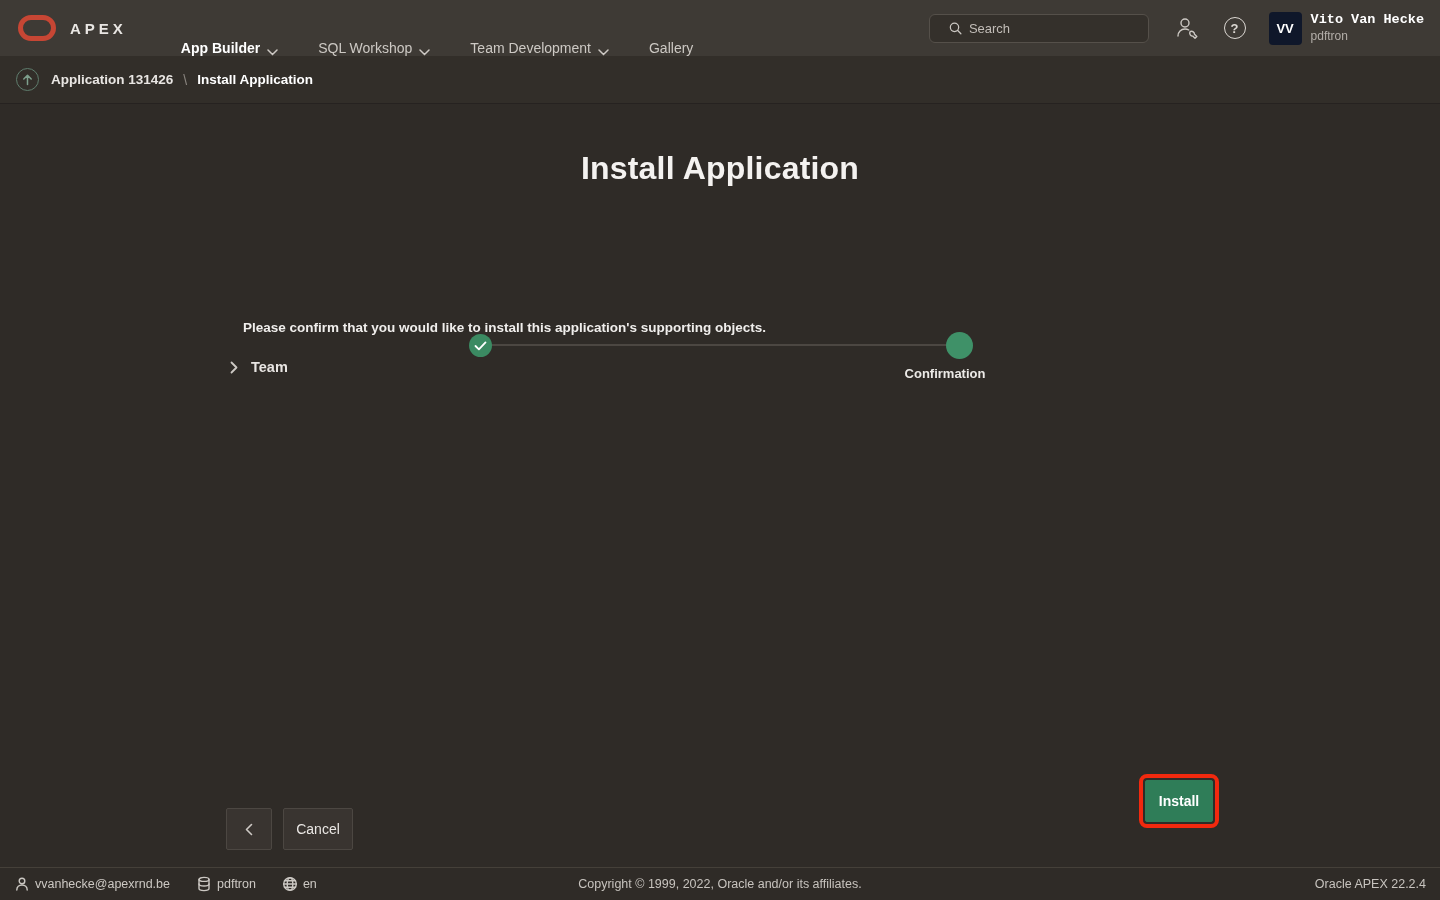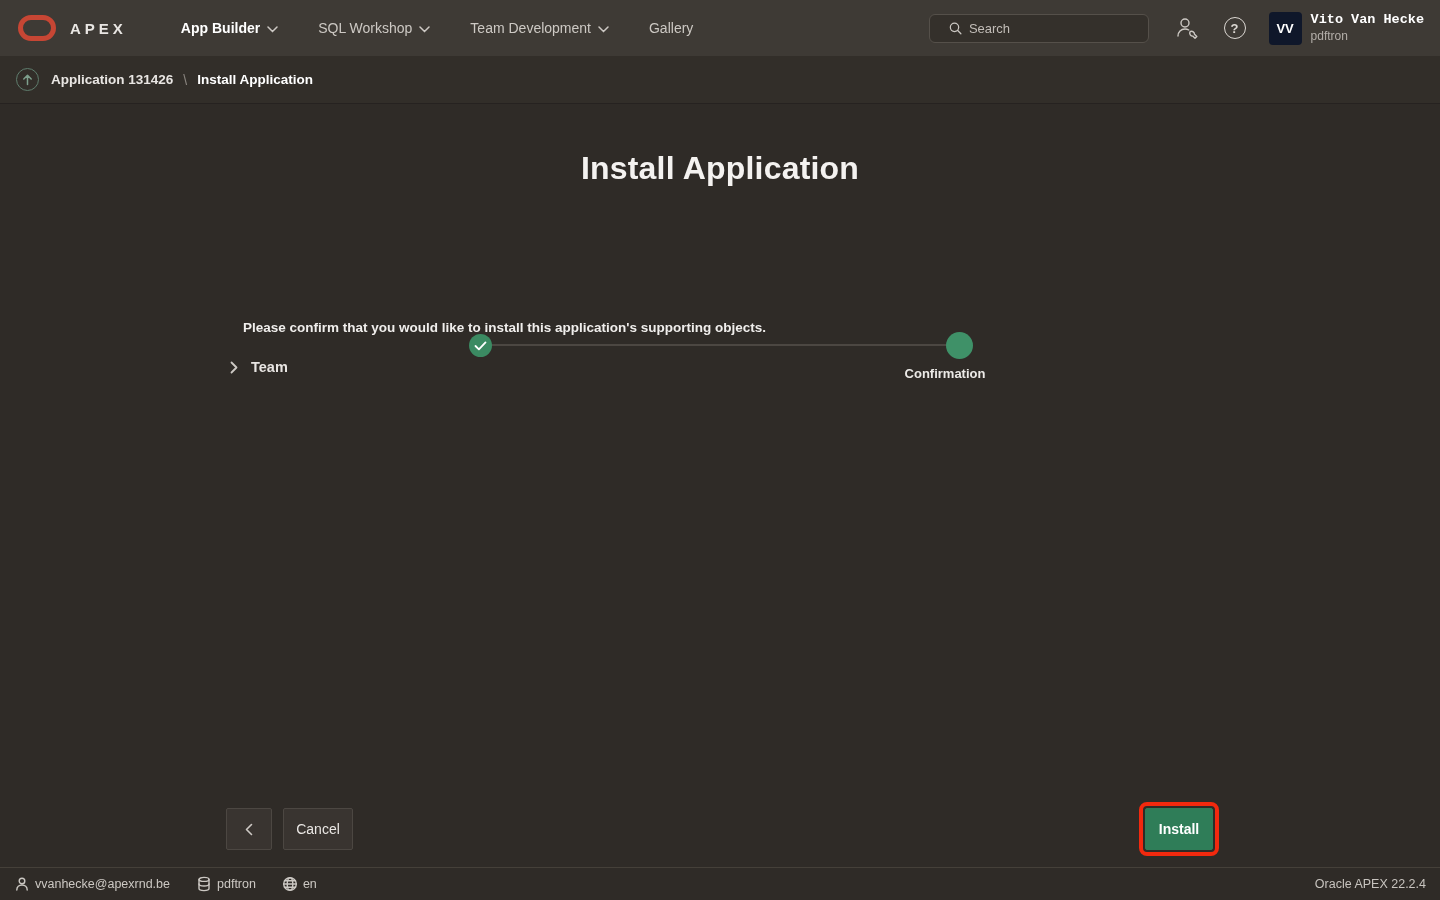--- a/index.html
+++ b/index.html
@@ -19,21 +19,21 @@
   .logo-oval {
     width:38px; height:26px; border:5px solid #c74634; border-radius:13px;
     margin-right:14px; flex:none;
   }
   .brand {
     font-size:15px; font-weight:700; letter-spacing:4px; color:#e9e6e3;
     margin-right:34px;
   }
   .nav { display:flex; align-items:center; height:100%; }
   .nav-item {
-    display:flex; align-items:center; gap:7px; height:100%;
+    display:flex; align-items:flex-end; gap:7px; height:100%;
     padding:0 20px; font-size:14px; color:#cdc9c4; cursor:pointer;
   }
   .nav-item.active { color:#ffffff; font-weight:700; }
   .nav-item svg { margin-top:2px; }
   .header-right { margin-left:auto; display:flex; align-items:center; }
   .search-box {
     display:flex; align-items:center; gap:7px;
     width:220px; height:29px; background:#34302b;
     border:1px solid #55504a; border-radius:6px; padding:0 19px;
   }
@@ -115,21 +115,21 @@
 
   .btn {
     height:42px; border-radius:2px; border:1px solid #4c4742; background:#393430;
     color:#e9e6e3; font-size:14px; font-family:"Liberation Sans", sans-serif;
     display:inline-flex; align-items:center; justify-content:center; cursor:pointer;
   }
   .left-btns { position:absolute; left:226px; top:704px; display:flex; }
   .btn-back { width:46px; }
   .btn-cancel { width:70px; margin-left:11px; }
   .btn-install {
-    position:absolute; right:227px; top:704px; width:68px;
+    position:absolute; right:227px; top:676px; width:68px;
     background:#2f7d58; border:1px solid #2f7d58; color:#ffffff; font-weight:700;
     outline:4px solid #f2290e; outline-offset:2px;
   }
 
   
   .footer {
     position:relative; height:33px; background:#2f2b27; border-top:1px solid #454039;
     display:flex; align-items:center; padding:0 14px;
     font-size:12.5px; color:#ccc8c3;
   }
@@ -266,14 +266,15 @@
     <span>pdftron</span>
   </div>
   <div class="foot-item">
     <svg width="16" height="16" viewBox="0 0 16 16">
         <circle cx="8" cy="8" r="6.3" class="icon-stroke"></circle>
         <ellipse cx="8" cy="8" rx="2.8" ry="6.3" class="icon-stroke"></ellipse>
         <path d="M1.7 8h12.6M2.5 4.8h11M2.5 11.2h11" class="icon-stroke"></path>
       </svg>
     <span>en</span>
   </div>
+  <div class="foot-center">Copyright © 1999, 2022, Oracle and/or its affiliates.</div>
   <div class="foot-right">Oracle APEX 22.2.4</div>
 </div>
 
 </body></html>

